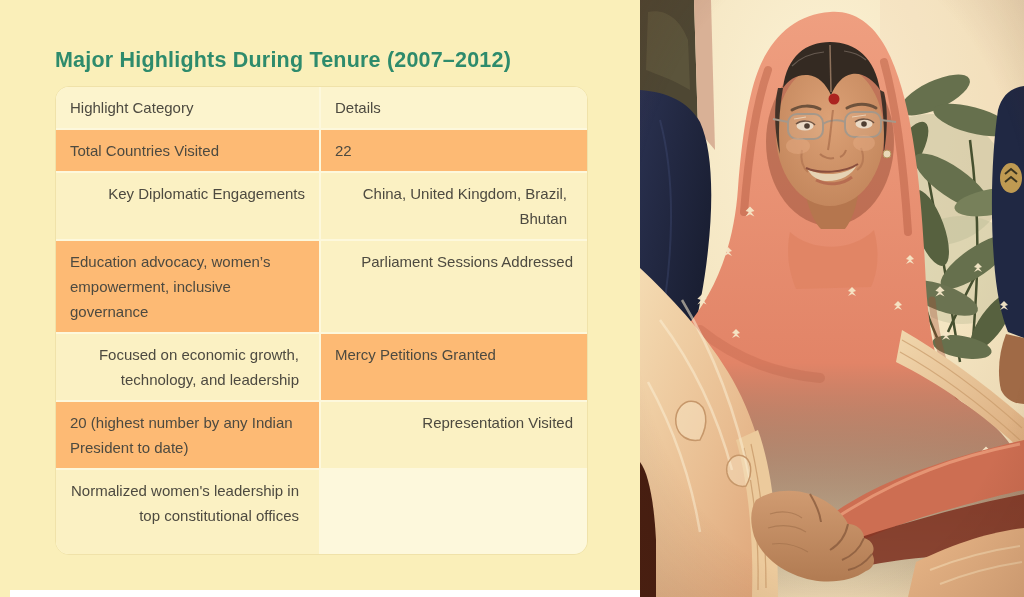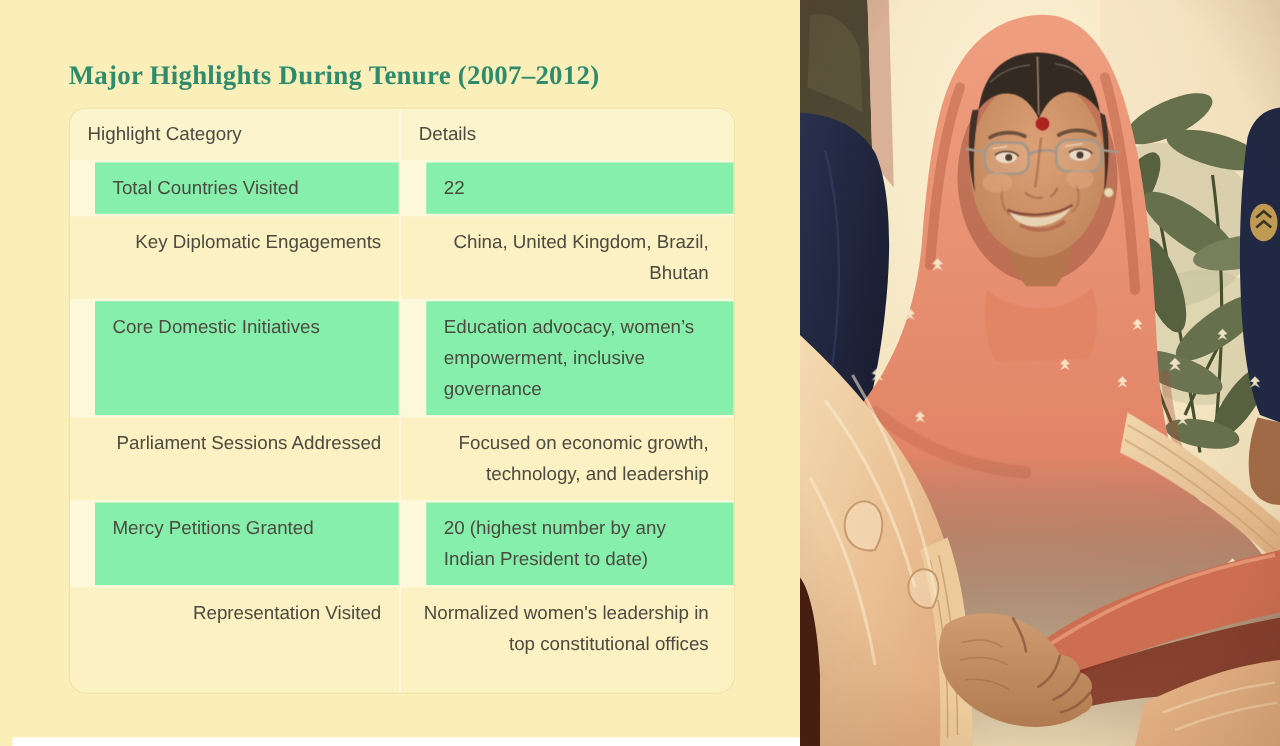--- a/index.html
+++ b/index.html
@@ -1,31 +1,31 @@
 <!DOCTYPE html>
 <html><head>
 <meta charset="utf-8">
 <style>
   html,body{margin:0;padding:0;width:1024px;height:597px;overflow:hidden;
     font-family:"Liberation Sans",sans-serif;background:#ffffff;}
   .stage{position:relative;width:1024px;height:597px;display:flex;}
   
   .left-panel{position:relative;width:640px;height:597px;background:#FAEFB9;flex:0 0 640px;}
   .page-title{position:absolute;left:55px;top:34px;width:560px;
-    font-family:Liberation Serif, serif;
+    font-family:Liberation Sans, sans-serif;
     font-size:21.5px;font-weight:700;letter-spacing:.2px;color:#2E8B6C;}
   .table-wrap{position:absolute;left:55px;top:86px;width:533px;
     border:1px solid #F0E2A9;border-radius:14px;overflow:hidden;
     background:#FDF8DC;box-sizing:border-box;}
   .tbl{display:grid;grid-template-columns:263px 1fr;gap:2px;background:#FDF8DC;}
   .cell{padding:8px 20px 8px 14px;font-size:15px;line-height:25px;color:#4D4A40;
     background:#FBF1C3;box-sizing:border-box;}
   .cell.c1{padding-right:14px;}
   .cell.hdr{background:#FCF4CD;}
-  .cell.dark{background:#86efac;margin-left:20px;}
+  .cell.dark{background:#fdba74;}
   .cell.light{background:#FBF1C3;text-align:right;}
   .cell.last{padding-bottom:26px;}
   .bottom-edge{position:absolute;left:10px;right:0;bottom:0;height:7px;background:#ffffff;}
   
   .photo-pane{position:relative;width:384px;height:597px;flex:0 0 384px;overflow:hidden;}
   .photo-pane svg{display:block;width:384px;height:597px;}
 </style>
 </head>
 <body>
 
@@ -38,21 +38,20 @@
       <div class="tbl">
         <div class="cell hdr c1">Highlight Category</div>
         <div class="cell hdr">Details</div>
 
         <div class="cell dark c1">Total Countries Visited</div>
         <div class="cell dark">22</div>
 
         <div class="cell light c1">Key Diplomatic Engagements</div>
         <div class="cell light">China, United Kingdom, Brazil, Bhutan</div>
 
-        <div class="cell dark c1">Core Domestic Initiatives</div>
         <div class="cell dark">Education advocacy, women’s empowerment, inclusive governance</div>
 
         <div class="cell light c1">Parliament Sessions Addressed</div>
         <div class="cell light">Focused on economic growth, technology, and leadership</div>
 
         <div class="cell dark c1">Mercy Petitions Granted</div>
         <div class="cell dark">20 (highest number by any Indian President to date)</div>
 
         <div class="cell light c1 last">Representation Visited</div>
         <div class="cell light last">Normalized women's leadership in top constitutional offices</div>

